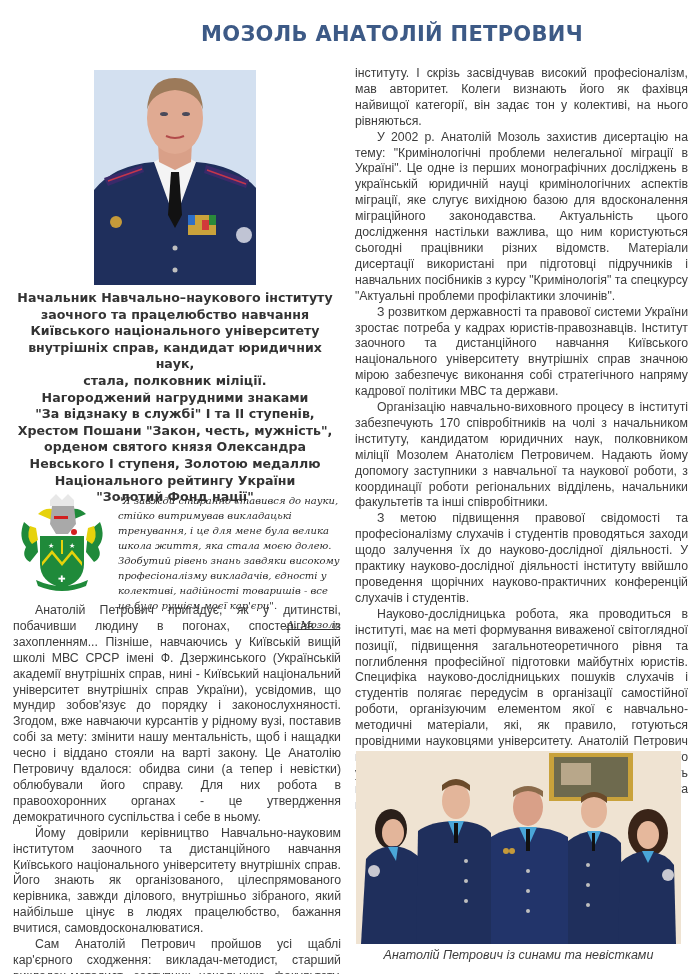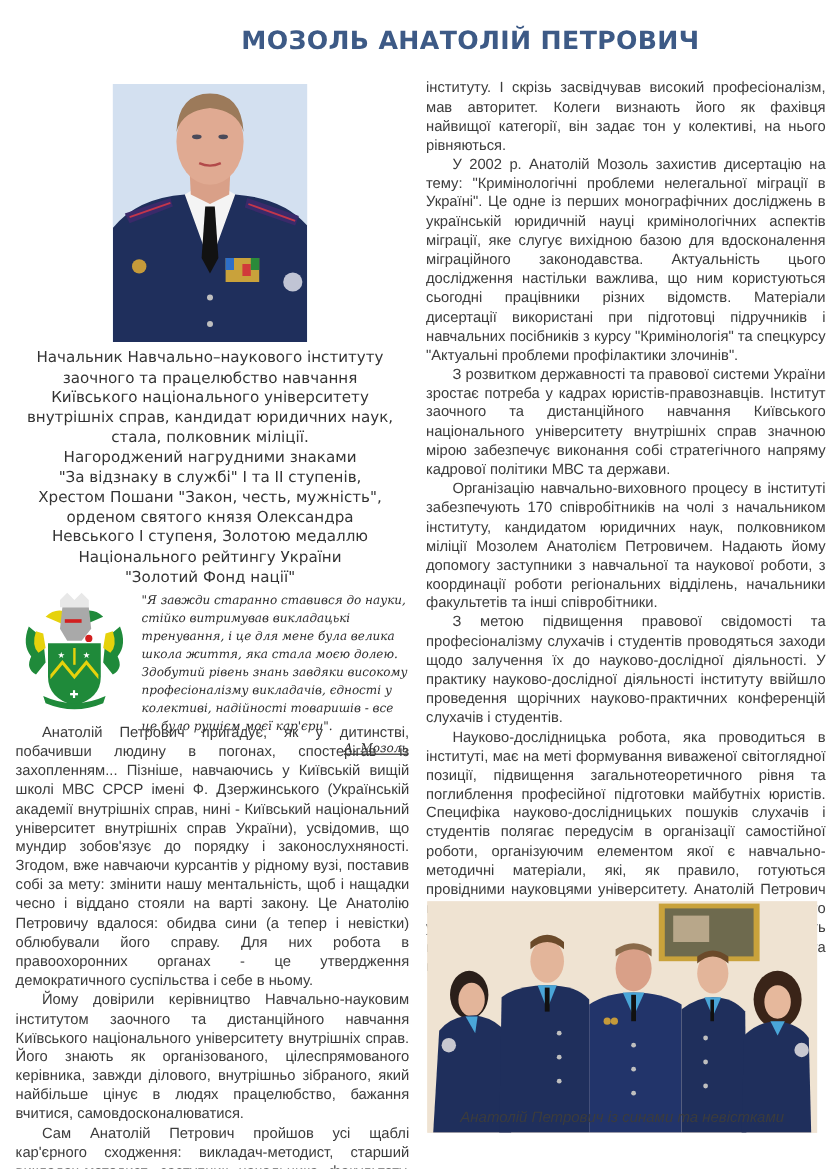--- a/index.html
+++ b/index.html
@@ -7,28 +7,28 @@
          font-family:"Liberation Sans", sans-serif; color:#3a3a3a; }
   .title { position:absolute; top:8px; left:0; width:700px; text-align:center;
            font-family:"DejaVu Sans", sans-serif; font-weight:bold; font-size:21px;
            color:#3d5a86; letter-spacing:0.3px; }
   .col-right { position:absolute; left:355px; top:66px; width:333px; }
   .para { font-size:12.3px; line-height:15.9px; text-align:justify; margin:0; text-indent:22px; color:#3c3c3c; }
   .para.noindent { text-indent:0; }
   .portrait { position:absolute; left:94px; top:70px; width:162px; height:215px;
               background:linear-gradient(#d8e3f1,#c9d8ec); overflow:hidden; }
   .caption-bold { position:absolute; left:14px; top:290px; width:322px; text-align:center;
-                  font-family:"DejaVu Sans", sans-serif; font-weight:normal; font-size:12.6px; line-height:16.6px; color:#333; }
+                  font-family:"DejaVu Sans", sans-serif; font-weight:bold; font-size:12.6px; line-height:16.6px; color:#333; }
   .crest { position:absolute; left:16px; top:492px; width:92px; height:100px; }
   .quote { position:absolute; left:118px; top:493px; width:222px;
            font-family:"DejaVu Serif", serif; font-style:italic; font-size:10px; line-height:15px; color:#2b2b2b; }
   .quote .sig { text-align:right; margin-top:4px;text-decoration:underline; }
   .bio-left { position:absolute; left:13px; top:603px; width:328px; }
   .family-photo { position:absolute; left:356px; top:751px; width:325px; height:193px; background:#efe4d5; overflow:hidden; }
-  .family-caption { position:absolute; left:356px; top:924px; width:325px; text-align:center;
+  .family-caption { position:absolute; left:356px; top:948px; width:325px; text-align:center;
                     font-style:italic; font-size:12.5px; color:#3c3c3c; }
 </style>
 </head>
 <body>
 
 <h1 class="title" style="margin:14px;padding-left:28px;">МОЗОЛЬ АНАТОЛІЙ ПЕТРОВИЧ</h1>
 
 <div class="portrait" title="Портрет Мозоля Анатолія Петровича у формі полковника міліції">
   <svg width="162" height="215" viewBox="0 0 162 215">
     <rect width="162" height="215" fill="#d3e0f0"></rect>

